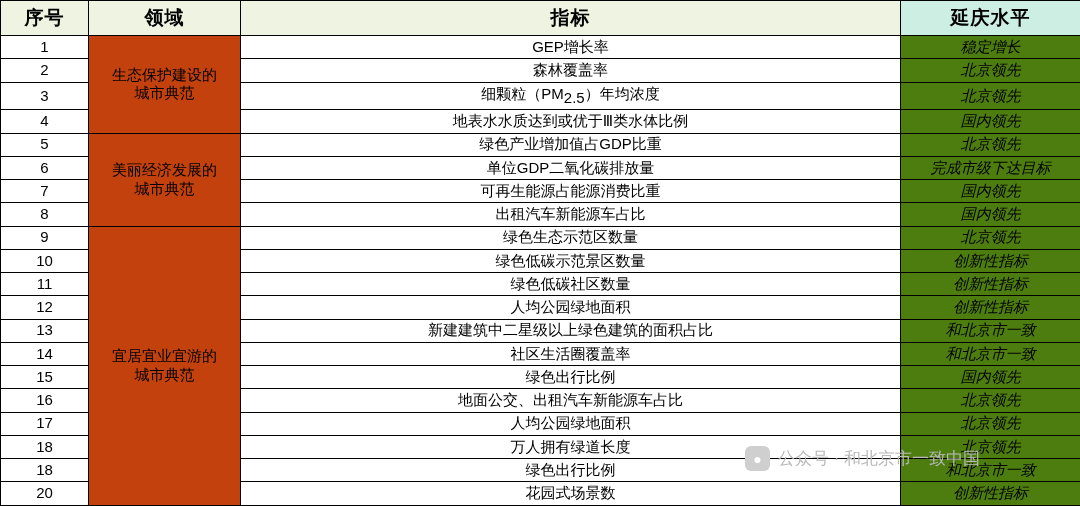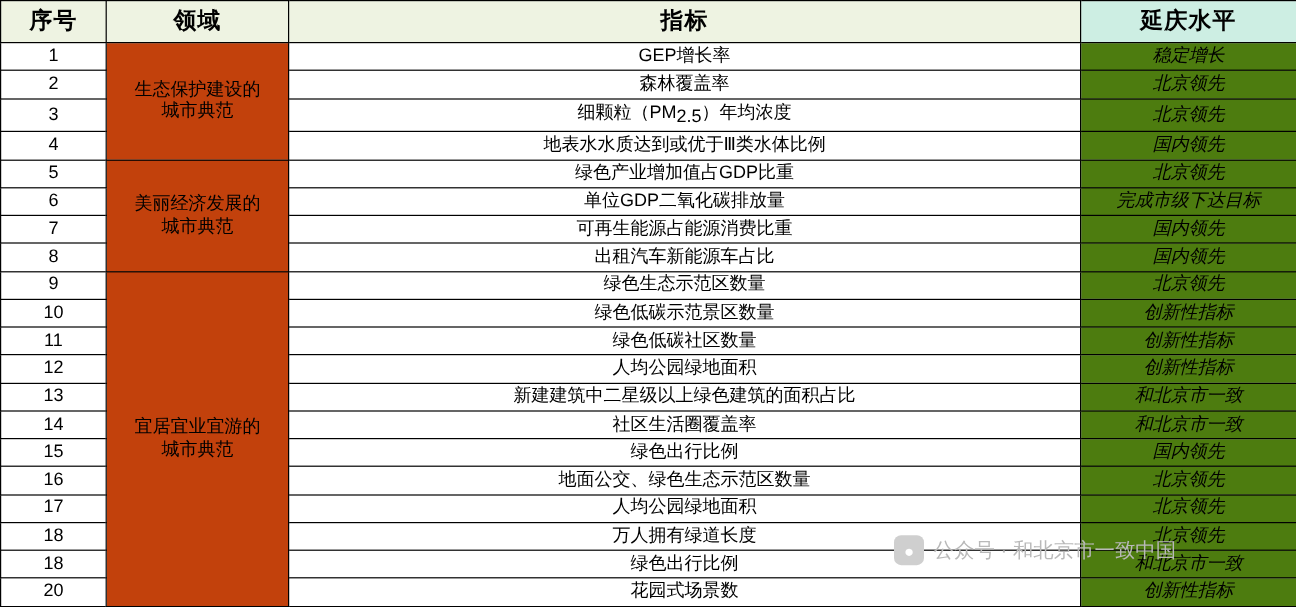--- a/index.html
+++ b/index.html
@@ -208,21 +208,21 @@
       </tr>
 
       <tr>
         <td class="no">15</td>
         <td class="ind">绿色出行比例</td>
         <td class="lev">国内领先</td>
       </tr>
 
       <tr>
         <td class="no">16</td>
-        <td class="ind">地面公交、绿色生态示范区数量</td>
+        <td class="ind">地面公交、出租汽车新能源车占比</td>
         <td class="lev">北京领先</td>
       </tr>
 
       <tr>
         <td class="no">17</td>
         <td class="ind">人均公园绿地面积</td>
         <td class="lev">北京领先</td>
       </tr>
 
       <tr>

